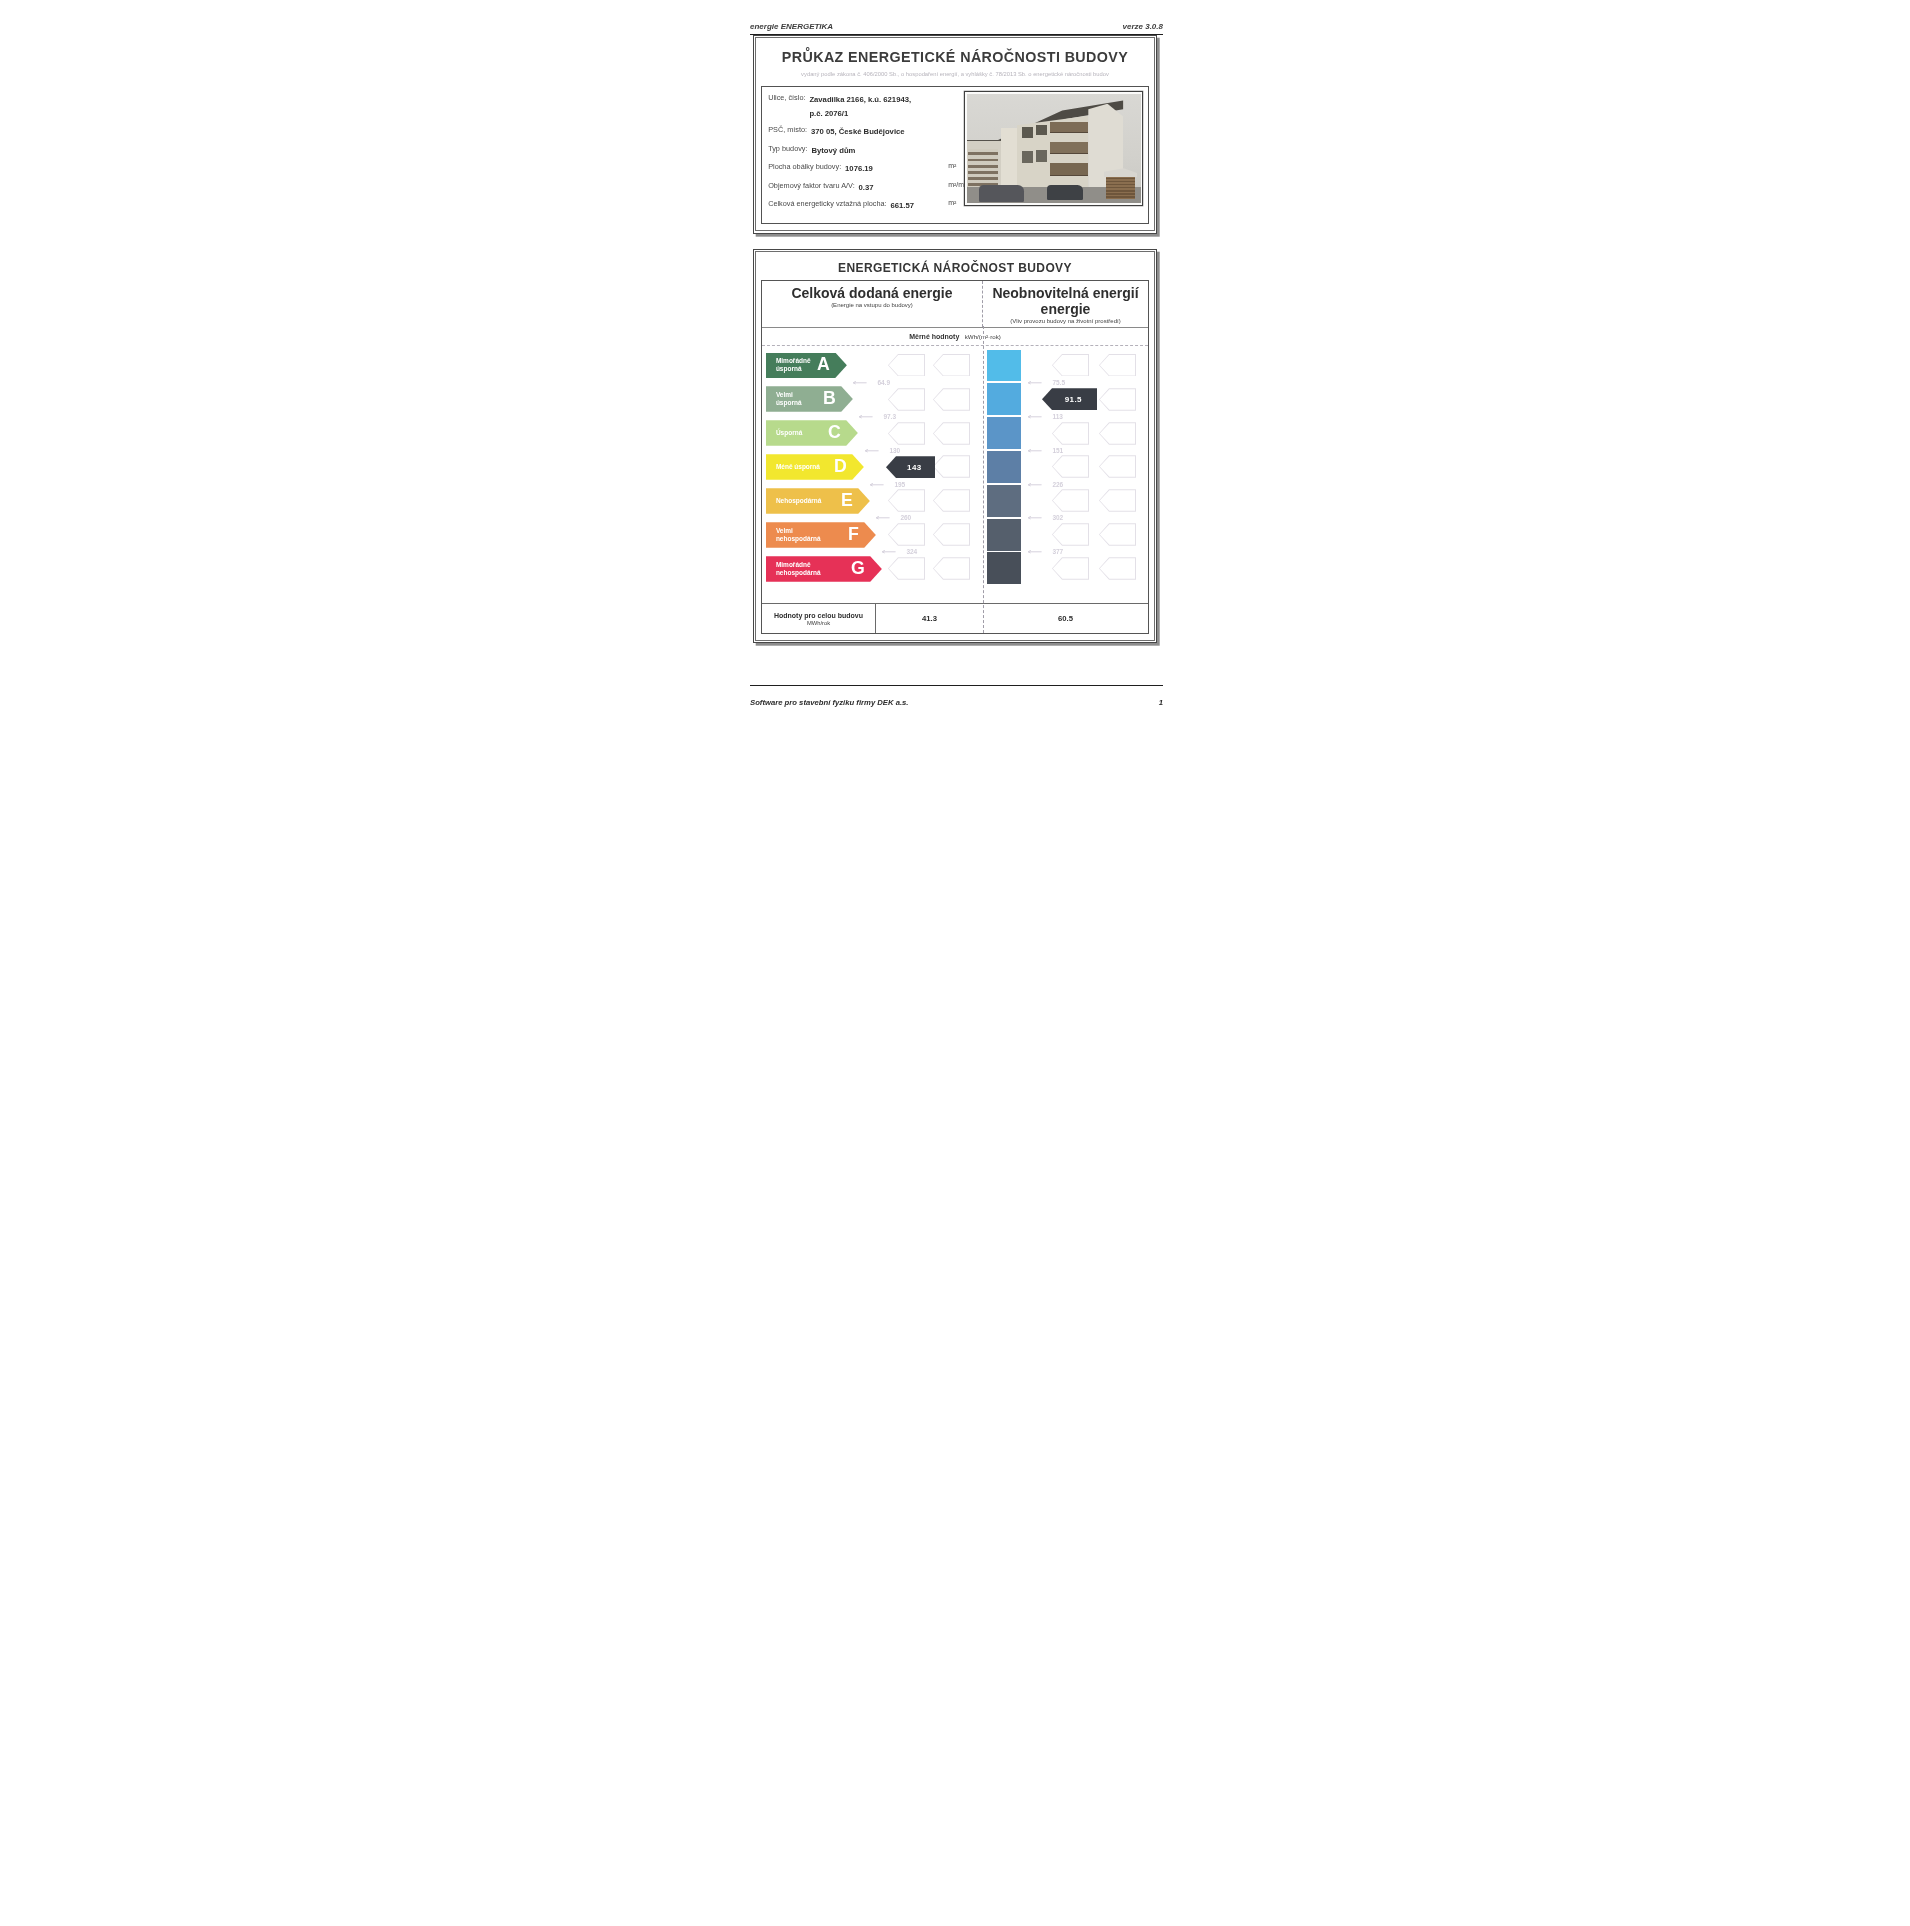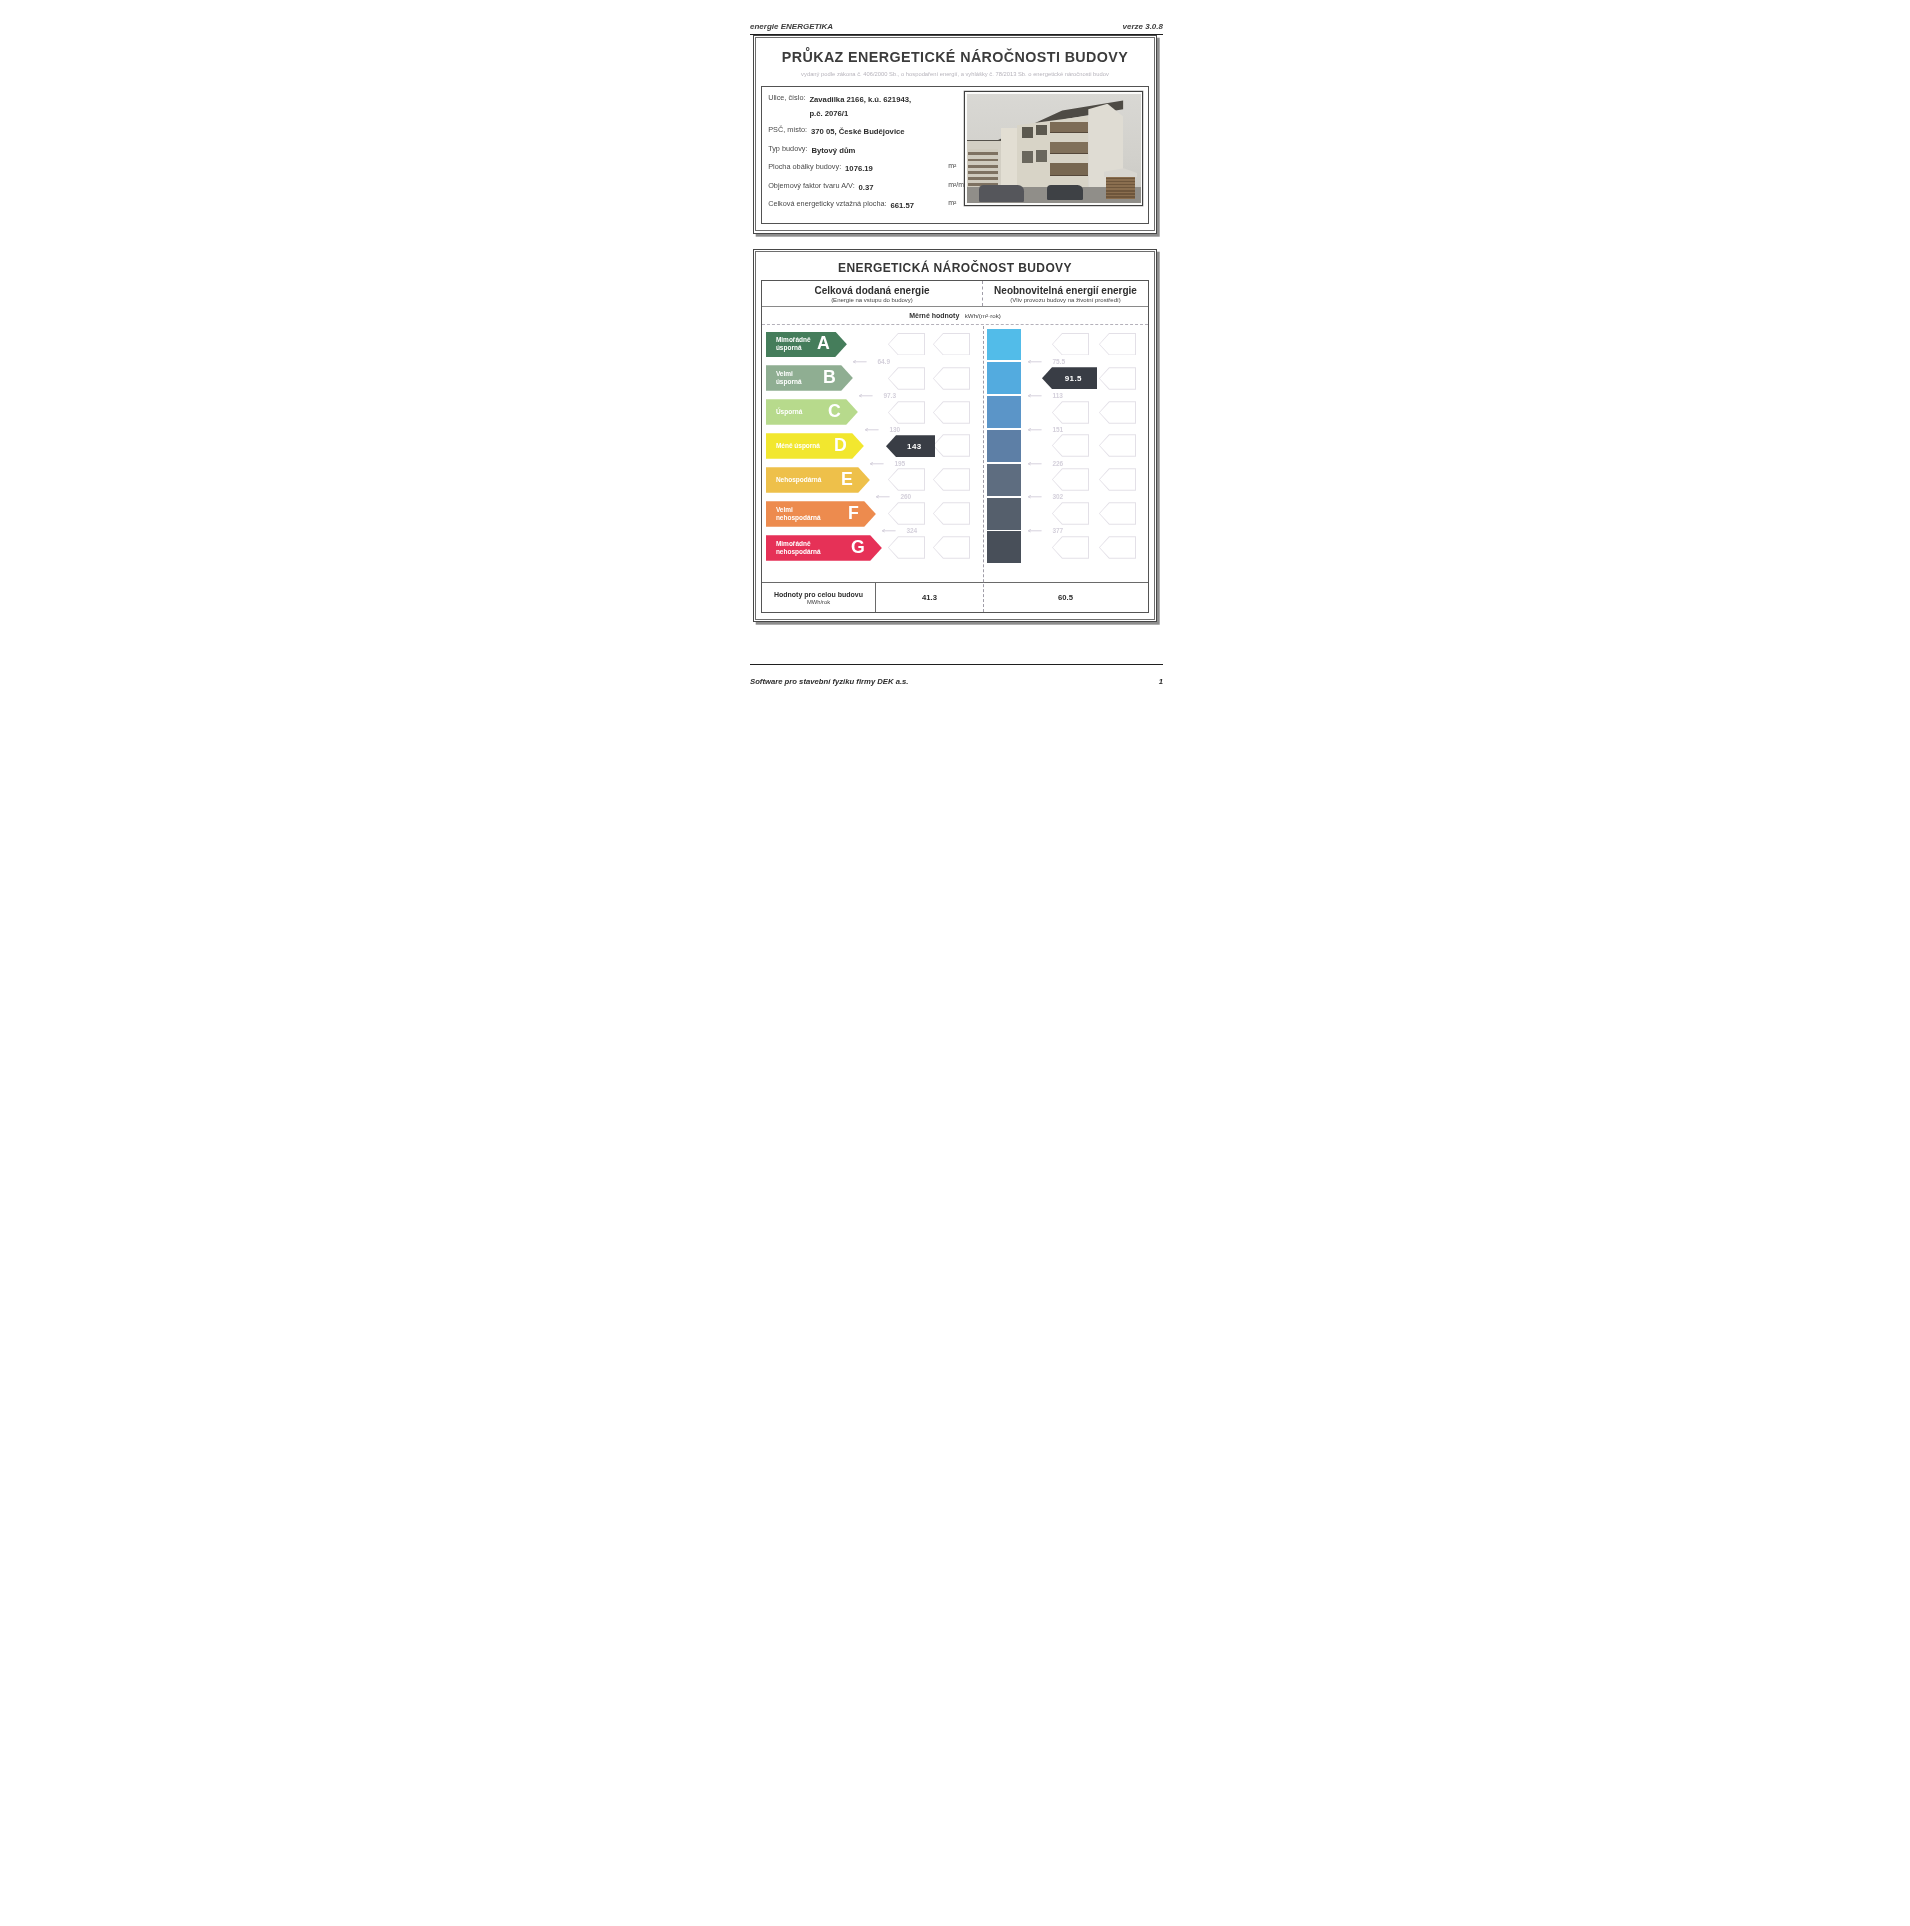--- a/index.html
+++ b/index.html
@@ -32,21 +32,21 @@
 
   
   .panel2 { margin-top:15.4px; padding:5.4px 6.2px 7px 6.2px; }
   .section-title { margin:5.4px 0 5.4px 0; text-align:center; font-size:12px; font-weight:bold; letter-spacing:0.4px; color:#363636; }
 
   .chart-box { position:relative; margin:0 0.8px 0.8px 0.8px; border:0.8px solid #555555; background:#fff; }
   .chart-headers { display:flex; border-bottom:1.2px solid #8a8a8a; }
   .chart-header-cell { box-sizing:border-box; padding:3.9px 2.3px 3.1px 2.3px; text-align:center; }
   .chart-header-cell.left { width:221px; border-right:1.2px dashed #a09da8; }
   .chart-header-cell.right { flex:1; }
-  .col-title { font-size:10px; font-weight:bold; color:#2f2f2f; }
+  .col-title { font-size:14px; font-weight:bold; color:#2f2f2f; }
   .col-sub { font-size:6px; margin-top:1.2px; color:#3f3f3f; }
 
   .units-row { height:17px; display:flex; align-items:center; justify-content:center; gap:5.4px; border-bottom:0.8px dashed #b4b1ba; }
   .units-label { font-size:7px; font-weight:bold; color:#333; }
   .units-unit { font-size:6.2px; color:#3c3c3c; }
 
   .chart-area { position:relative; height:257px; }
   .v-divider { position:absolute; left:221px; top:45px; bottom:0; width:0; border-left:1.2px dashed #a09da8; z-index:1; }
 
   .class-arrow { position:absolute; height:25.4px; color:#fff;

